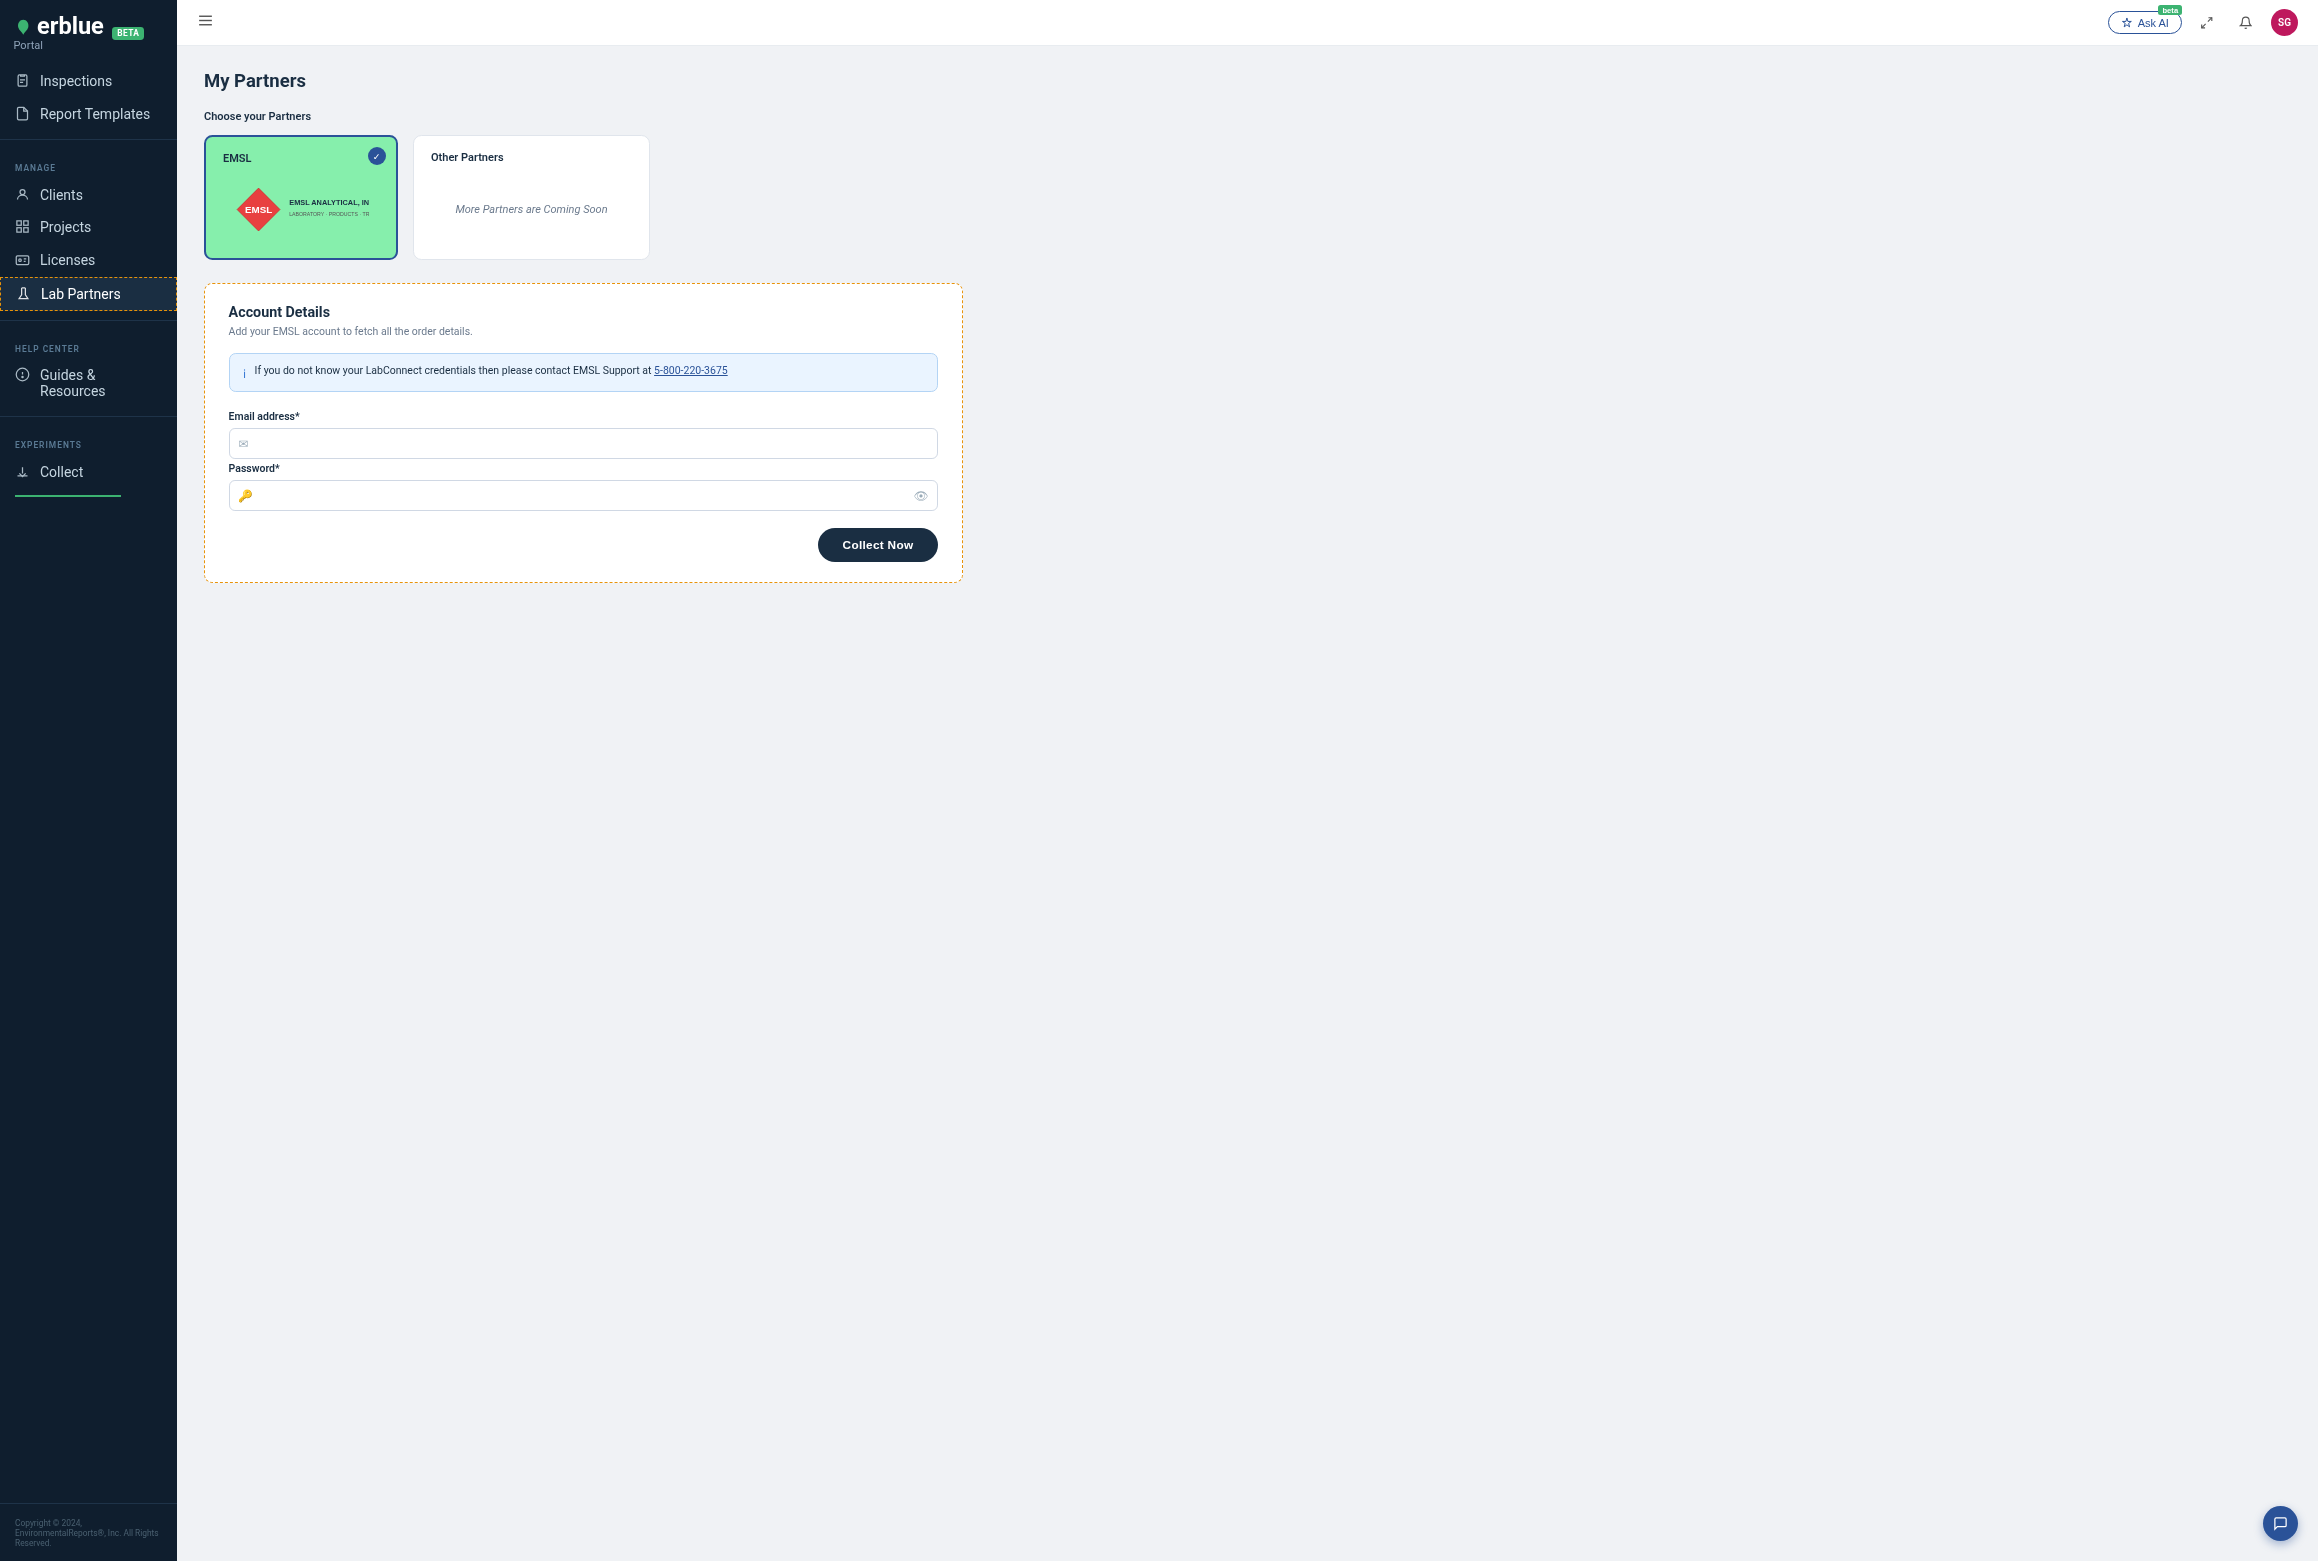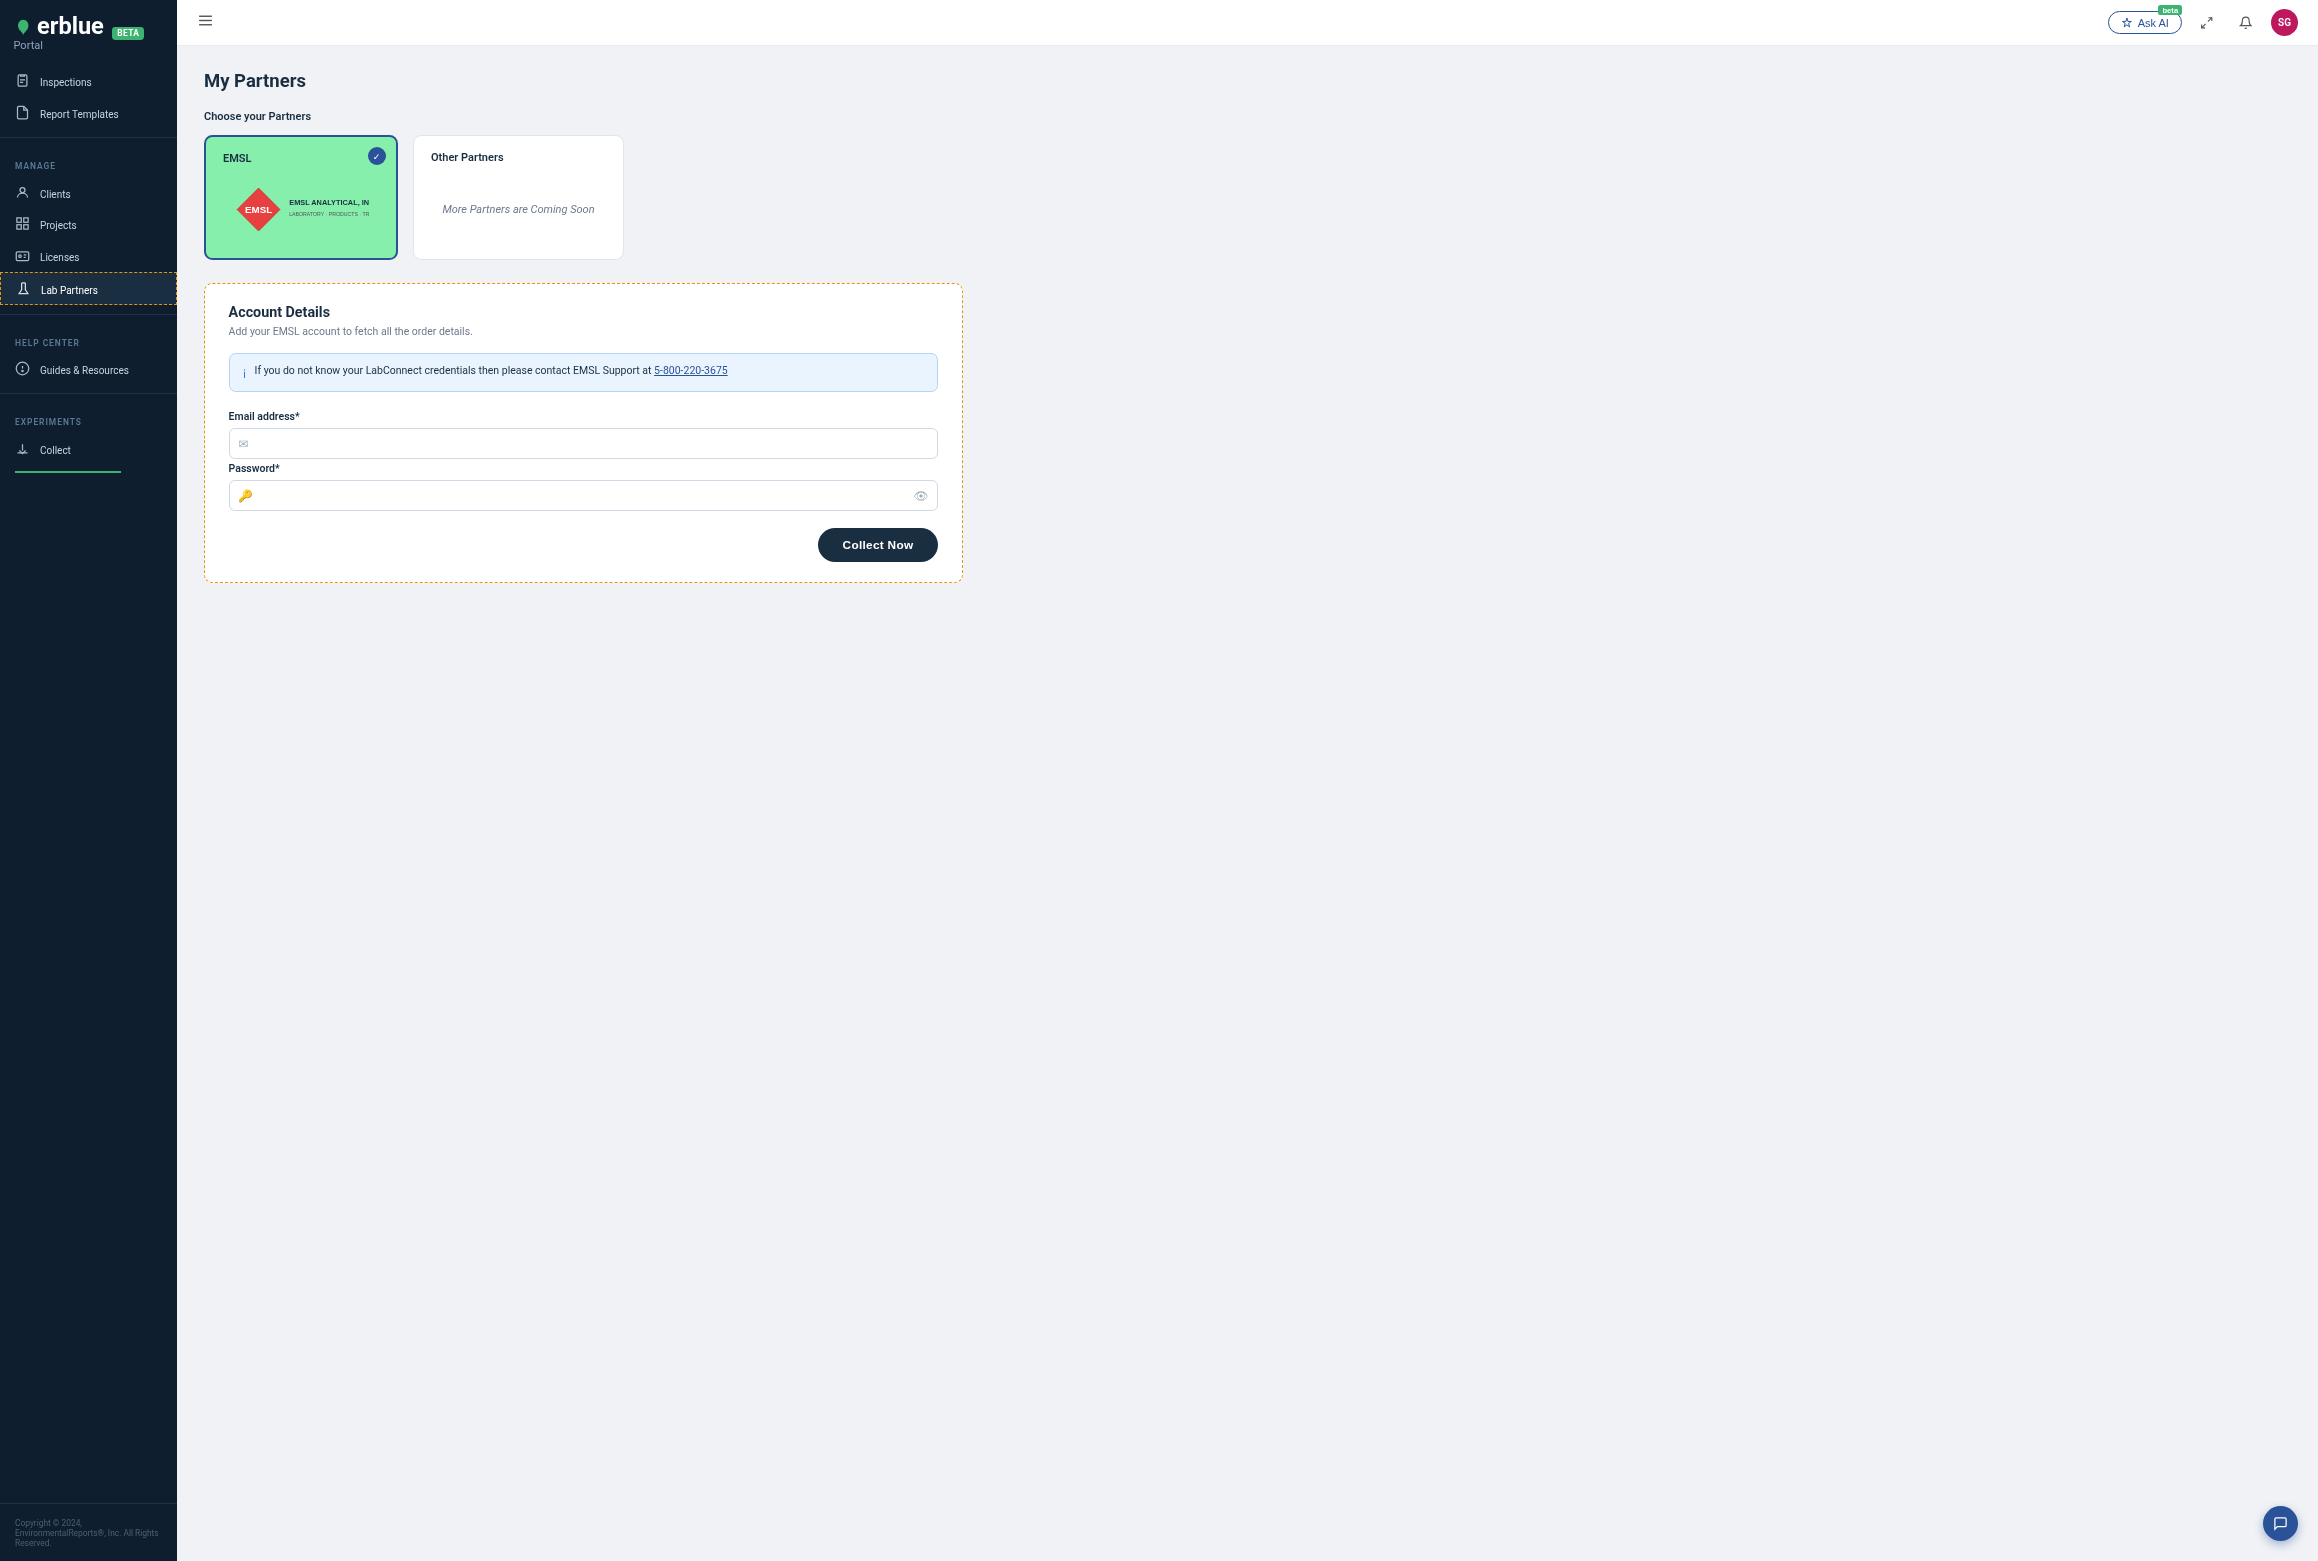--- a/index.html
+++ b/index.html
@@ -52,26 +52,26 @@
     .sidebar-section-label {
       font-size: 8.4px;
       color: #5a7a94;
       letter-spacing: 1px;
       text-transform: uppercase;
       padding: 15px 15px 5px;
       font-weight: 600;
     }
     .sidebar-item {
       display: flex;
-      align-items: flex-end;
+      align-items: flex-start;
       gap: 10px;
       padding: 8.4px 15px;
       cursor: pointer;
       color: #c5d5e0;
-      font-size: 10px;
+      font-size: 14px;
       border-radius: 0;
       transition: background 0.15s;
       position: relative;
     }
     .sidebar-item.active {
       background: #1a2e42;
       border: 1.7px dashed #e8930a;
       color: #fff;
     }
     .sidebar-item .icon { width: 15px; height: 15px; opacity: 0.85; flex-shrink: 0; }
@@ -218,21 +218,21 @@
       align-items: center;
       justify-content: center;
       padding: 8.4px 0;
     }
     
     .emsl-logo { width: 135px; }
     .other-partners-card {
       background: #fff;
       border-radius: 8.4px;
       padding: 15px 17px;
-      width: 211px;
+      width: 237px;
       min-height: 118px;
       border: 1.7px solid #e0e5ec;
       display: flex;
       flex-direction: column;
     }
     .other-partners-text {
       font-style: italic;
       color: #6b7a8d;
       font-size: 11px;
       margin-top: auto;

